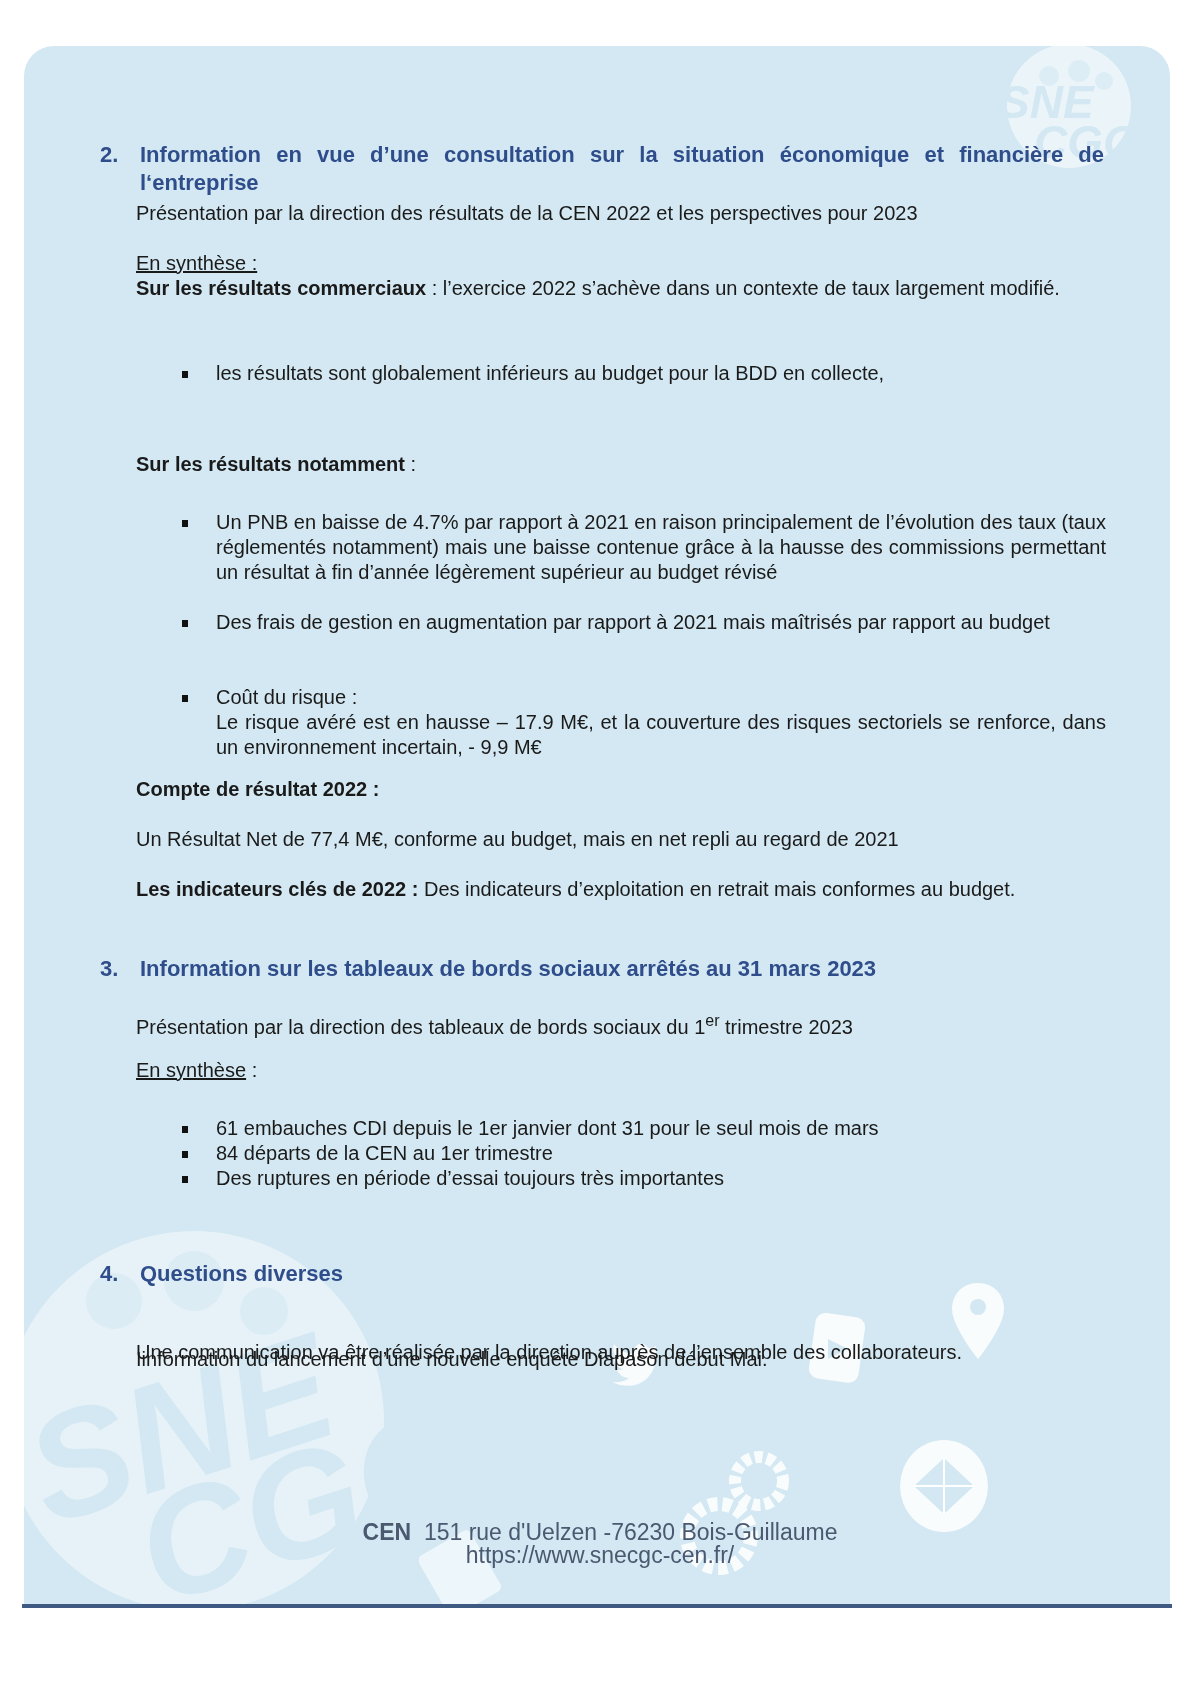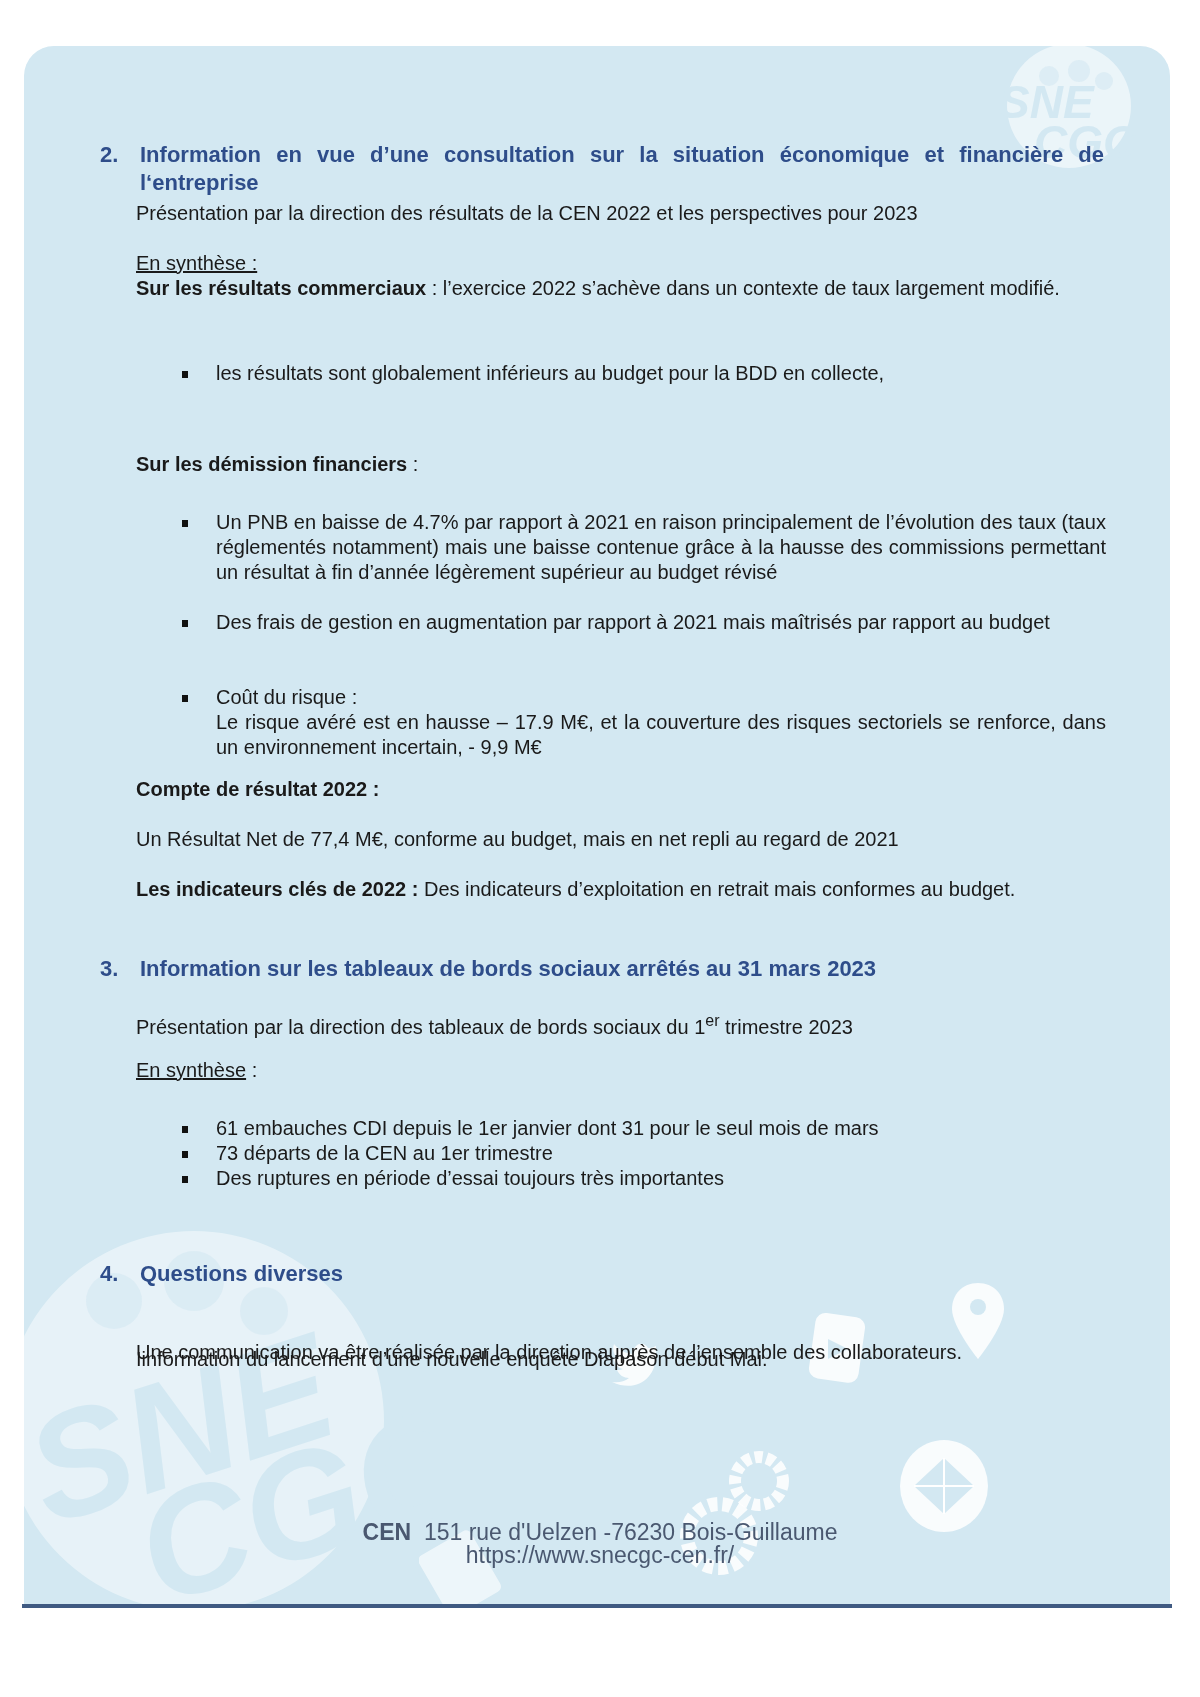--- a/index.html
+++ b/index.html
@@ -89,21 +89,21 @@
   </div>
   <div class="p" style="top:276px;">
     <b>Sur les résultats commerciaux</b><span> : l’exercice 2022 s’achève dans un contexte de taux largement modifié.</span>
   </div>
 
   <ul class="b" style="top:353px;">
     <li>les résultats sont globalement inférieurs au budget pour la BDD en collecte,</li>
   </ul>
 
   <div class="p" style="top:452px;">
-    <b>Sur les démission financiers</b><span> :</span>
+    <b>Sur les résultats notamment</b><span> :</span>
   </div>
 
   <ul class="b" style="top:502px;">
     <li>Un PNB en baisse de 4.7% par rapport à 2021 en raison principalement de l’évolution des taux (taux réglementés notamment) mais une baisse contenue grâce à la hausse des commissions permettant un résultat à fin d’année légèrement supérieur au budget révisé</li>
   </ul>
   <ul class="b" style="top:602px;">
     <li>Des frais de gestion en augmentation par rapport à 2021 mais maîtrisés par rapport au budget</li>
   </ul>
   <ul class="b" style="top:677px;">
     <li>
@@ -125,21 +125,21 @@
     <span class="txt">Information sur les tableaux de bords sociaux arrêtés au 31 mars 2023</span>
   </div>
   <div class="p" style="top:1008px;">
     <span>Présentation par la direction des tableaux de bords sociaux du 1</span><sup style="font-size:16px;">er</sup><span> trimestre 2023</span>
   </div>
   <div class="p" style="top:1058px;">
     <span class="u">En synthèse</span><span> :</span>
   </div>
   <ul class="b" style="top:1108px;">
     <li>61 embauches CDI depuis le 1er janvier dont 31 pour le seul mois de mars</li>
-    <li>73 départs de la CEN au 1er trimestre</li>
+    <li>84 départs de la CEN au 1er trimestre</li>
     <li>Des ruptures en période d’essai toujours très importantes</li>
   </ul>
 
   <div class="h" style="top:1260px;">
     <span class="num">4.</span>
     <span class="txt">Questions diverses</span>
   </div>
   <div class="p" style="top:1315px;text-align:left;margin-top:32px;">Iinformation du lancement d’une nouvelle enquête Diapason début Mai.</div>
   <div class="p" style="top:1340px;text-align:left;">Une communication va être réalisée par la direction auprès de l’ensemble des collaborateurs.</div>
 

